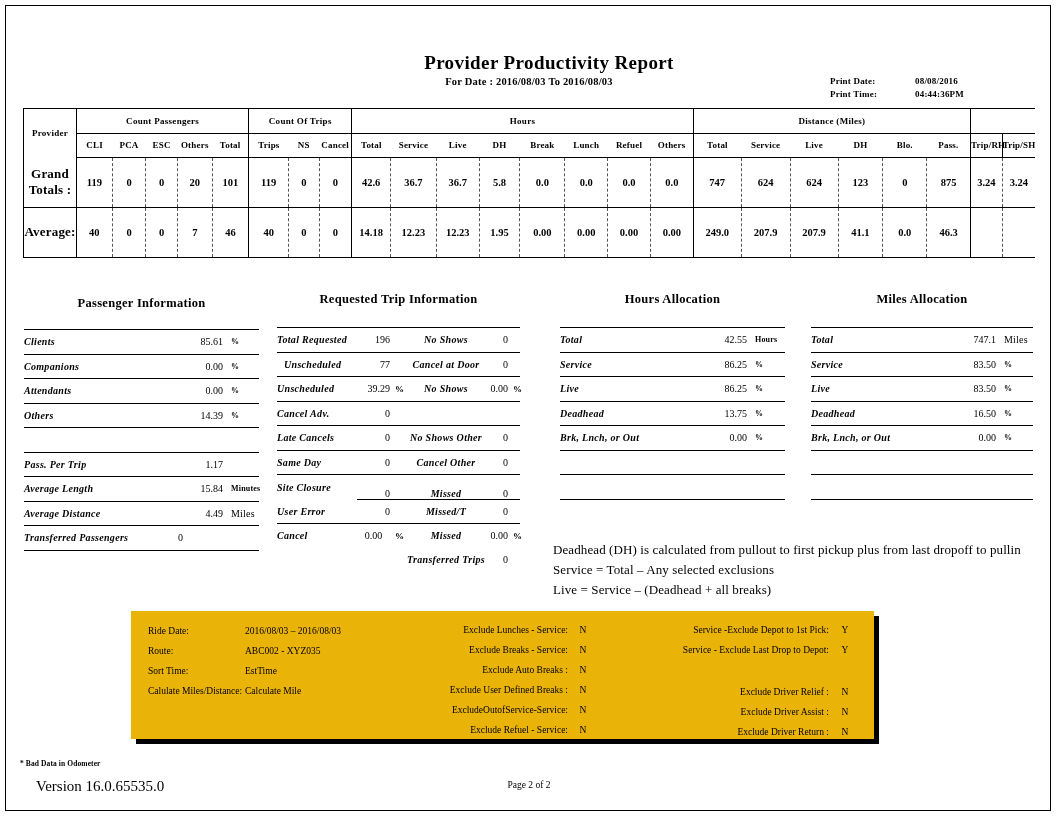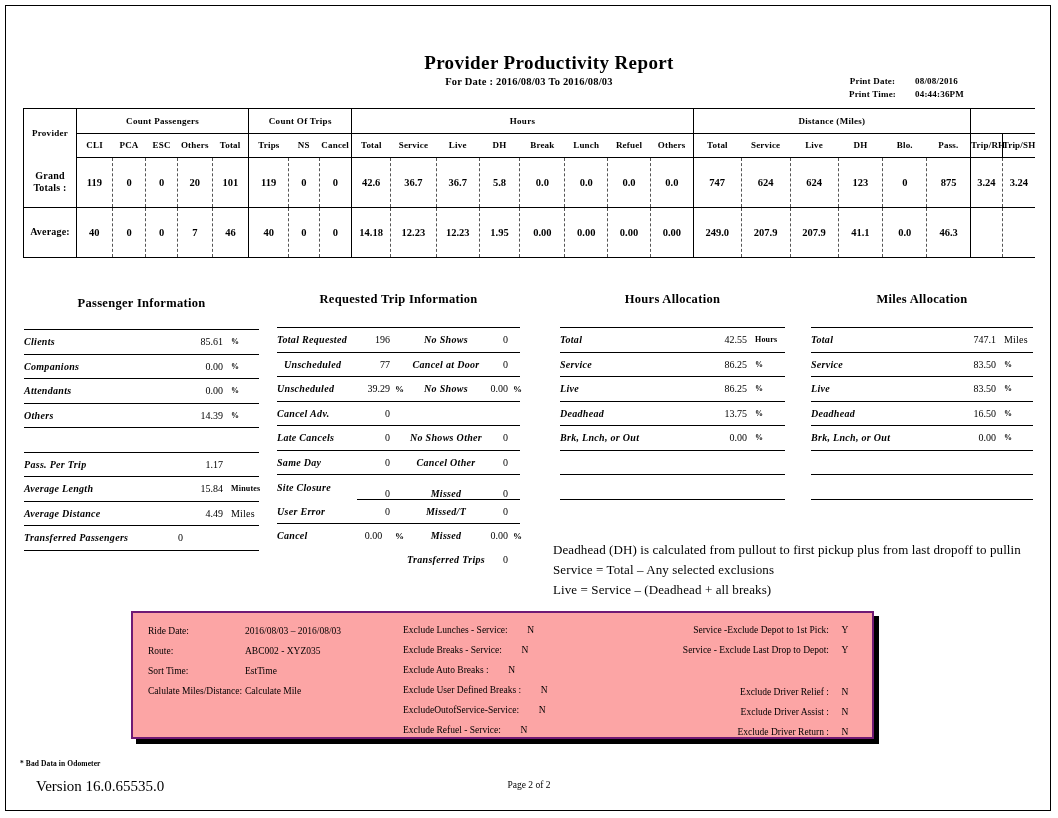--- a/index.html
+++ b/index.html
@@ -14,41 +14,41 @@
   }
   
   .title{
     position:absolute;left:0;top:52px;width:1058px;text-align:center;
     font-size:19px;font-weight:bold;letter-spacing:.4px;margin-left:20px;
   }
   .subtitle{
     position:absolute;left:0;top:76px;width:1058px;text-align:center;
     font-size:10.5px;font-weight:bold;letter-spacing:.2px;
   }
-  .printinfo{position:absolute;left:830px;top:76px;font-size:9px;font-weight:bold;text-align:center;}
+  .printinfo{position:absolute;left:830px;top:76px;font-size:9px;font-weight:bold;}
   .printinfo .row{display:flex;margin-bottom:3px;}
   .printinfo .lbl{width:85px;letter-spacing:.2px;}
   .printinfo .val{letter-spacing:.2px;}
 
   
   .gridwrap{position:absolute;left:23px;top:108px;width:1012px;height:150px;}
   table.grid{border-collapse:collapse;table-layout:fixed;width:1012px;height:150px;
              font-size:9px;font-weight:bold;}
   table.grid td,table.grid th{
     border:0;padding:0;text-align:center;vertical-align:middle;font-weight:bold;
   }
   .bd-t{border-top:1px solid #000 !important;}
   .bd-b{border-bottom:1px solid #000 !important;}
   .bd-l{border-left:1px solid #000 !important;}
   .bd-r{border-right:1px solid #000 !important;}
   .dash-l{border-left:1px dashed #555 !important;}
   .grp{font-size:9px;font-weight:bold;letter-spacing:.3px;}
   .colh{font-size:9px;font-weight:bold;letter-spacing:.2px;}
   td.num{font-family:"Liberation Serif",serif;font-weight:normal;font-size:10.5px;text-align:right;padding-right:7px;}
-  td.rowlab{text-align:left;padding-left:10px;font-size:10px;font-weight:bold;line-height:1.25;letter-spacing:.2px;}
+  td.rowlab{text-align:left;padding-left:10px;font-size:13px;font-weight:bold;line-height:1.25;letter-spacing:.2px;}
 
   
   .panel{position:absolute;font-size:10px;}
   .panel h3{
     margin:0;text-align:center;font-size:12.5px;font-weight:bold;letter-spacing:.3px;
     font-family:"Liberation Serif",serif;
   }
   .ptable{border-collapse:collapse;table-layout:fixed;margin-top:18px;}
   .ptable td{
     padding:0;border-bottom:1px solid #000;height:23.5px;vertical-align:middle;
@@ -66,30 +66,30 @@
   .rtable td.lab2{font-style:italic;font-weight:bold;letter-spacing:.3px;text-align:center;}
   .rtable td.val2{text-align:right;font-weight:normal;font-style:normal;padding-right:2px;}
   .rtable td.pct{text-align:left;padding-left:3px;font-size:9px;font-weight:bold;}
 
   .notes{position:absolute;left:553px;top:540px;font-size:13px;line-height:1.55;
          font-family:"Liberation Serif",serif;letter-spacing:.1px;}
 
   
   .parambox{
     position:absolute;left:131px;top:611px;width:743px;height:128px;
-    background:#fca5a5;border:2px solid #701a75;box-sizing:border-box;
+    background:#eab308;border:2px solid #eab308;box-sizing:border-box;
     box-shadow:5px 5px 0 #000;
   }
   .paramcol{position:absolute;font-size:9.5px;}
   .paramcol .r{display:flex;margin-bottom:9px;line-height:1.15;}
   .pc1{left:15px;top:13px;width:250px;}
   .pc1 .k{width:97px;}
   .pc1 .v{}
   .pc2{left:270px;top:12px;width:195px;text-align:right;}
-  .pc2 .r{gap:8px;}
+  .pc2 .r{justify-content:flex-end;}
   .pc2 .k{}
   .pc2 .v{width:30px;text-align:center;}
   .pc3{left:478px;top:12px;width:250px;text-align:right;}
   .pc3 .r{justify-content:flex-end;}
   .pc3 .v{width:32px;text-align:center;}
 
   .badnote{position:absolute;left:20px;top:759px;font-size:7.5px;font-weight:bold;letter-spacing:.1px;}
   .version{position:absolute;left:36px;top:778px;font-size:15px;}
   .pageno{position:absolute;left:0;top:780px;width:1058px;text-align:center;font-size:9.5px;}
 </style>

